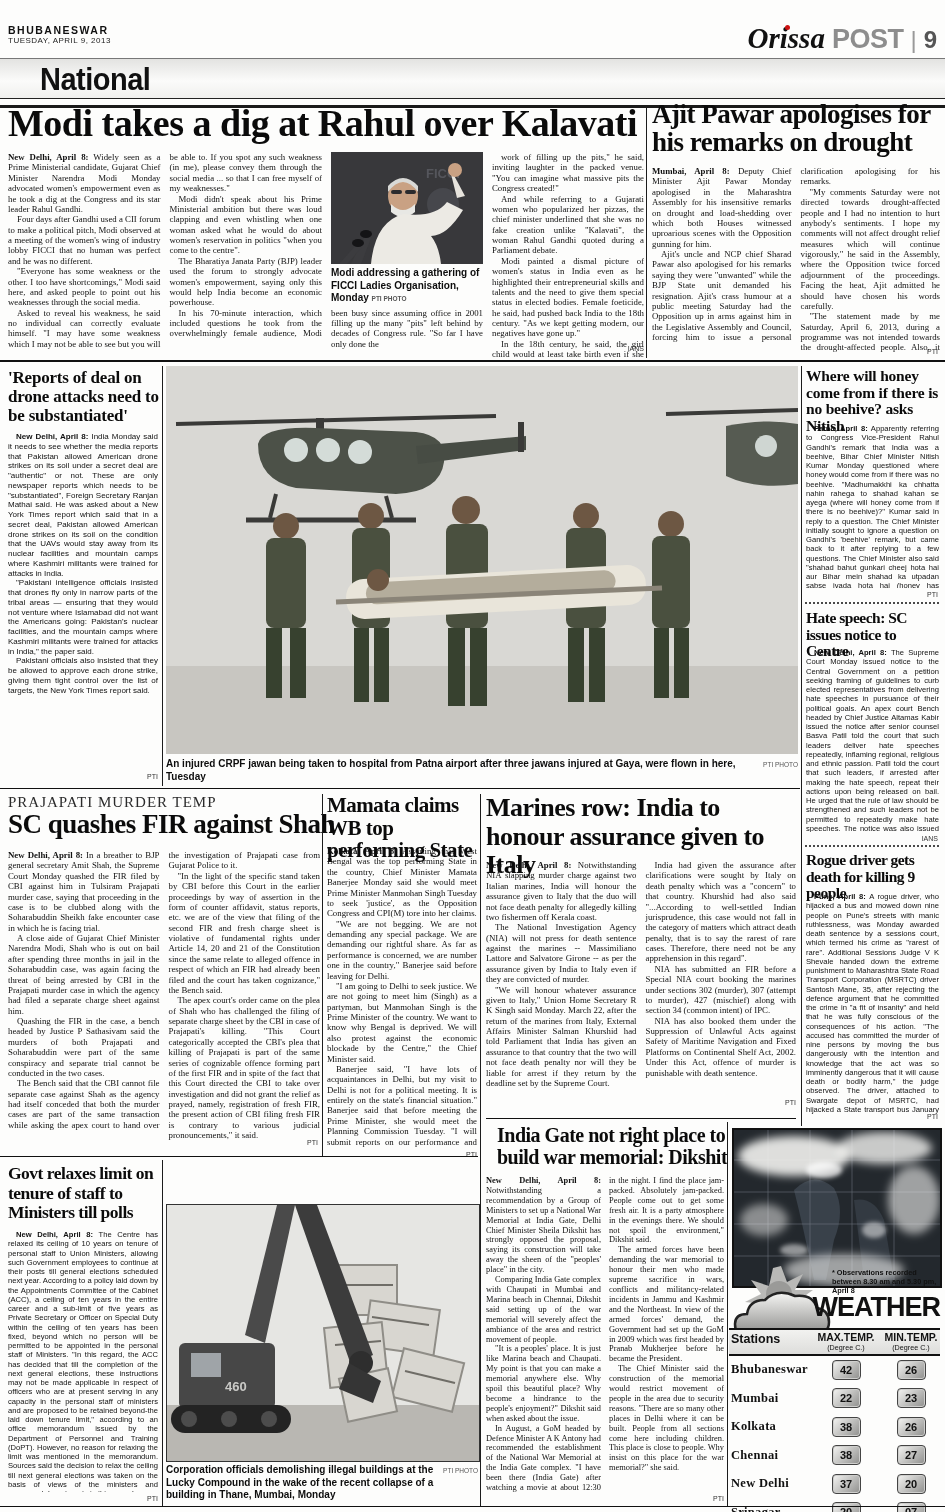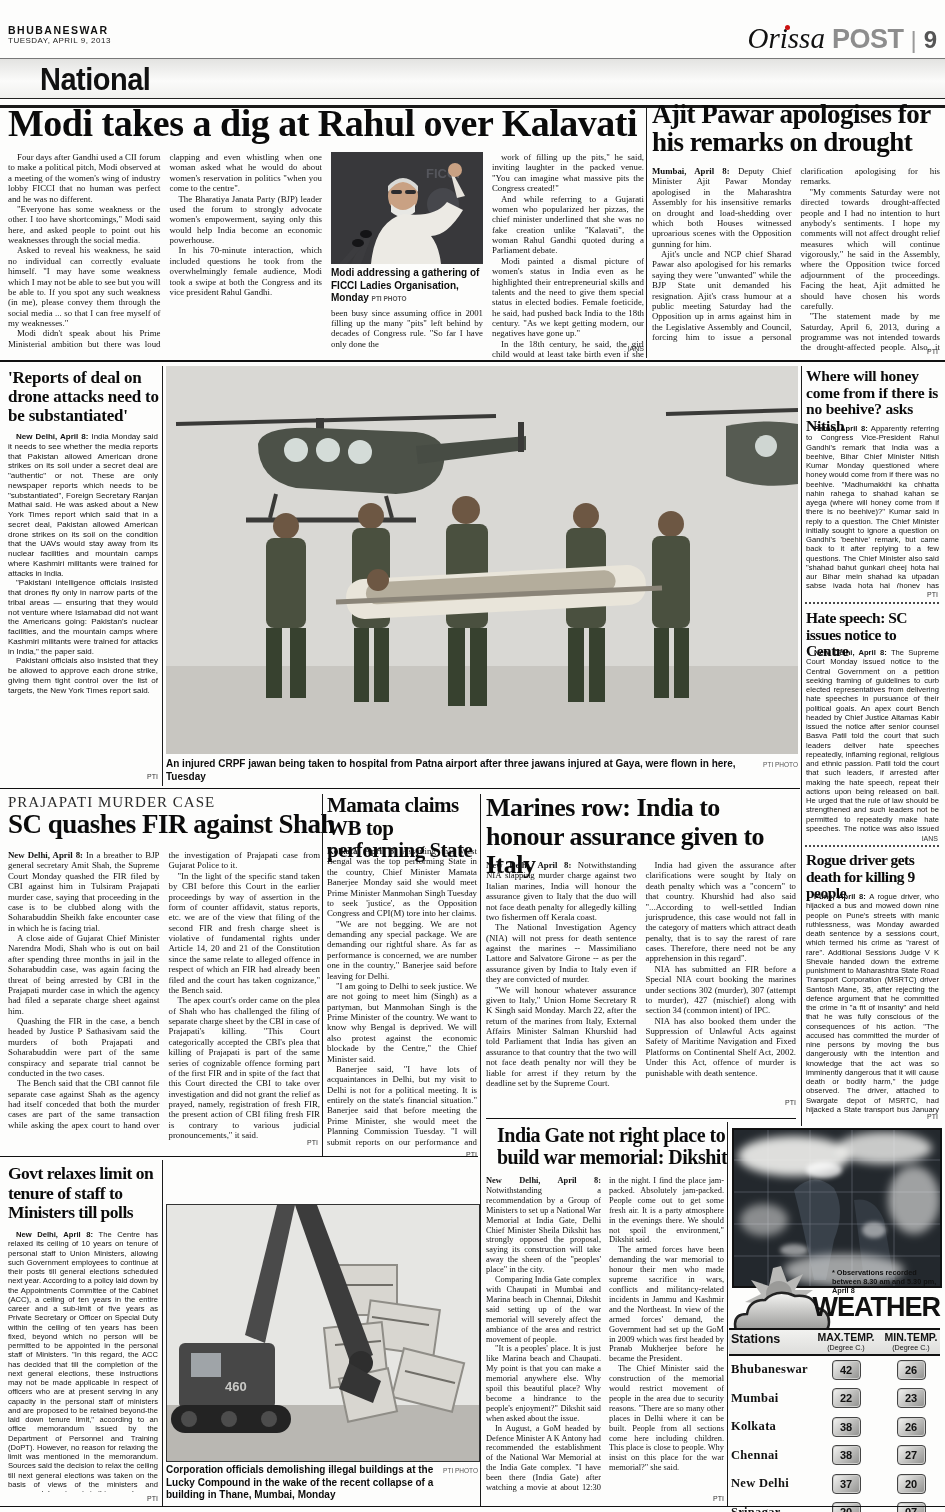--- a/index.html
+++ b/index.html
@@ -18,21 +18,21 @@
   .hrule{position:absolute;height:0;}
   .dotrule{position:absolute;height:0;border-top:2px dotted #4a4a4a;}
   .caption-row{display:flex;align-items:flex-start;gap:6px;}
   .caption{font-family:"Liberation Sans",sans-serif;font-weight:bold;font-size:10px;line-height:1.25;color:#0d0d0d;}
   .photo-credit{font-family:"Liberation Sans",sans-serif;font-size:6.5px;color:#555;white-space:nowrap;margin-top:3px;}
   .kicker{font-family:"Liberation Serif",serif;font-size:15px;letter-spacing:1px;color:#2b2b2b;}
   
   #masthead-city{font-family:"Liberation Sans",sans-serif;font-weight:bold;font-size:10.5px;letter-spacing:1.5px;}
   #masthead-date{font-family:"Liberation Sans",sans-serif;font-size:8px;letter-spacing:0.5px;color:#222;}
   #logo{display:flex;align-items:baseline;gap:7px;}
-  #logo-orissa{font-family:"Liberation Serif",serif;font-style:italic;font-weight:normal;font-size:29px;position:relative;}
+  #logo-orissa{font-family:"Liberation Serif",serif;font-style:italic;font-weight:bold;font-size:29px;position:relative;}
   #logo-dot{position:absolute;width:5px;height:5px;border-radius:50%;}
   #logo-post{font-family:"Liberation Sans",sans-serif;font-weight:bold;font-size:27px;color:#8d8d8d;letter-spacing:-0.5px;}
   #logo-sep{color:#999;font-size:24px;font-family:"Liberation Sans",sans-serif;}
   #logo-page{font-family:"Liberation Sans",sans-serif;font-weight:bold;font-size:24px;color:#555;}
   #section-bar{position:absolute;left:0;top:58px;width:945px;height:40px;
      background:linear-gradient(to bottom,#e3e3e1,#fbfbfa 55%,#efefed);border-top:1px solid #777;}
   #section-title{position:absolute;left:40px;top:2px;font-family:"Liberation Sans",sans-serif;
      font-weight:bold;font-size:29px;transform:scaleY(1.1);transform-origin:left top;letter-spacing:-0.5px;}
   #section-rule{position:absolute;left:0;top:98px;width:945px;height:6px;
      border-top:1.5px solid #222;border-bottom:3px solid #1a1a1a;}
@@ -71,20 +71,21 @@
   </div>
 
   <div id="section-bar">
     <div id="section-title">National</div>
   </div>
   <div id="section-rule"></div>
 
   <div class="abs hl" style="left:8px;top:104px;width:636px;font-size:38px;line-height:1.05;white-space:nowrap;">Modi takes a dig at Rahul over Kalavati</div>
   <div class="abs" style="left:8px;top:152px;width:636px;height:206px;display:flex;gap:9px;">
     <div class="body" style="width:314px;height:206px;column-count:2;column-gap:9px;">
+      <p class="lead"><span class="dateline">New Delhi, April 8:</span> <span>Widely seen as a Prime Ministerial candidate, Gujarat Chief Minister Narendra Modi Monday advocated women's empowerment even as he took a dig at the Congress and its star leader Rahul Gandhi.</span></p>
     <p>Four days after Gandhi used a CII forum to make a political pitch, Modi observed at a meeting of the women's wing of industry lobby FICCI that no human was perfect and he was no different.</p>
         <p>"Everyone has some weakness or the other. I too have shortcomings," Modi said here, and asked people to point out his weaknesses through the social media.</p>
         <p>Asked to reveal his weakness, he said no individual can correctly evaluate himself. "I may have some weakness which I may not be able to see but you will be able to. If you spot any such weakness (in me), please convey them through the social media ... so that I can free myself of my weaknesses."</p>
         <p>Modi didn't speak about his Prime Ministerial ambition but there was loud clapping and even whistling when one woman asked what he would do about women's reservation in politics "when you come to the centre".</p>
         <p>The Bharatiya Janata Party (BJP) leader used the forum to strongly advocate women's empowerment, saying only this would help India become an economic powerhouse.</p>
         <p>In his 70-minute interaction, which included questions he took from the overwhelmingly female audience, Modi took a swipe at both the Congress and its vice president Rahul Gandhi.</p>
       </div>
     <div style="width:152px;">
       <svg width="152" height="112" viewBox="0 0 152 112">
         <rect width="152" height="112" fill="#38383b"></rect>
@@ -209,21 +210,21 @@
 
   <div class="abs hl" style="left:806px;top:610px;width:133px;font-size:15.5px;line-height:1.08;">Hate speech: SC issues notice to Centre</div>
   <div class="abs sansbody" style="left:806px;top:648px;width:133px;height:184px;font-size:7.6px;">
     <p class="lead"><span class="dateline">New Delhi, April 8:</span> <span>The Supreme Court Monday issued notice to the Central Government on a petition seeking framing of guidelines to curb elected representatives from delivering hate speeches in pursuance of their political goals. An apex court Bench headed by Chief Justice Altamas Kabir issued the notice after senior counsel Basva Patil told the court that such leaders deliver hate speeches repeatedly, inflaming regional, religious and ethnic passion. Patil told the court that such leaders, if arrested after making the hate speech, repeat their actions upon being released on bail. He urged that the rule of law should be strengthened and such leaders not be permitted to repeatedly make hate speeches. The notice was also issued to the Election Commission of India, and the Maharashtra and Andhra Pradesh Governments.</span></p>
   </div>
   <span class="credit abs" style="left:880px;top:834px;width:58px;">IANS</span>
   <div class="dotrule" style="left:805px;top:845px;width:134px;"></div>
 
   <div class="hrule" style="left:0;top:788px;width:800px;border-top:1.5px solid #111;"></div>
 
-  <div class="abs kicker" style="left:8px;top:794px;">PRAJAPATI MURDER CASE</div>
+  <div class="abs kicker" style="left:8px;top:794px;">PRAJAPATI MURDER TEMP</div>
   <div class="abs hl" style="left:8px;top:810px;width:312px;font-size:27px;line-height:1.05;white-space:nowrap;">SC quashes FIR against Shah</div>
   <div class="abs body" style="left:8px;top:850px;width:312px;height:296px;column-count:2;column-gap:9px;">
     <p class="lead"><span class="dateline">New Delhi, April 8:</span> <span>In a breather to BJP general secretary Amit Shah, the Supreme Court Monday quashed the FIR filed by CBI against him in Tulsiram Prajapati murder case, saying that proceeding in the case is to be clubbed along with the Soharabuddin Sheikh fake encounter case in which he is facing trial.</span></p>
   <p>A close aide of Gujarat Chief Minister Narendra Modi, Shah who is out on bail after spending three months in jail in the Soharabuddin case, was again facing the threat of being arrested by CBI in the Prajapati murder case in which the agency had filed a separate charge sheet against him.</p>
       <p>Quashing the FIR in the case, a bench headed by Justice P Sathasivam said the murders of both Prajapati and Soharabuddin were part of the same conspiracy and separate trial cannot be conducted in the two cases.</p>
       <p>The Bench said that the CBI cannot file separate case against Shah as the agency had itself conceded that both the murder cases are part of the same transaction while asking the apex court to hand over the investigation of Prajapati case from Gujarat Police to it.</p>
       <p>"In the light of the specific stand taken by CBI before this Court in the earlier proceedings by way of assertion in the form of counter affidavit, status reports, etc. we are of the view that filing of the second FIR and fresh charge sheet is violative of fundamental rights under Article 14, 20 and 21 of the Constitution since the same relate to alleged offence in respect of which an FIR had already been filed and the court has taken cognizance," the Bench said.</p>
       <p>The apex court's order came on the plea of Shah who has challenged the filing of separate charge sheet by the CBI in case of Prajapati's killing. "This Court categorically accepted the CBI's plea that killing of Prajapati is part of the same series of cognizable offence forming part of the first FIR and in spite of the fact that this Court directed the CBI to take over investigation and did not grant the relief as prayed, namely, registration of fresh FIR, the present action of CBI filing fresh FIR is contrary to various judicial pronouncements," it said.</p>
     </div>
   <span class="credit abs" style="left:260px;top:1138px;width:58px;">PTI</span>

